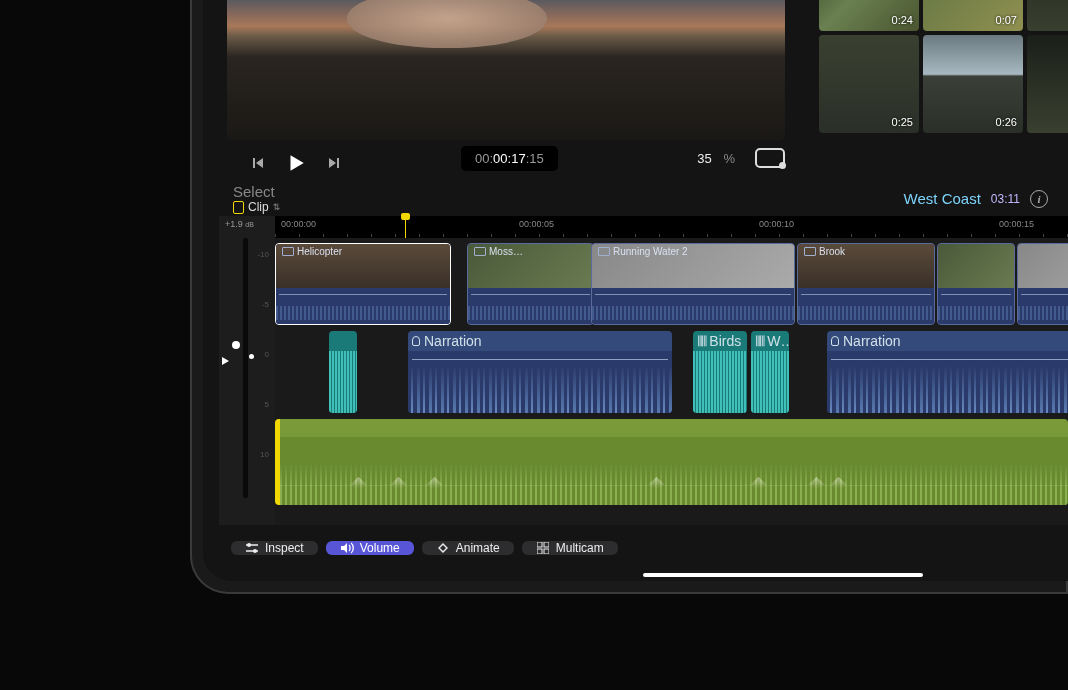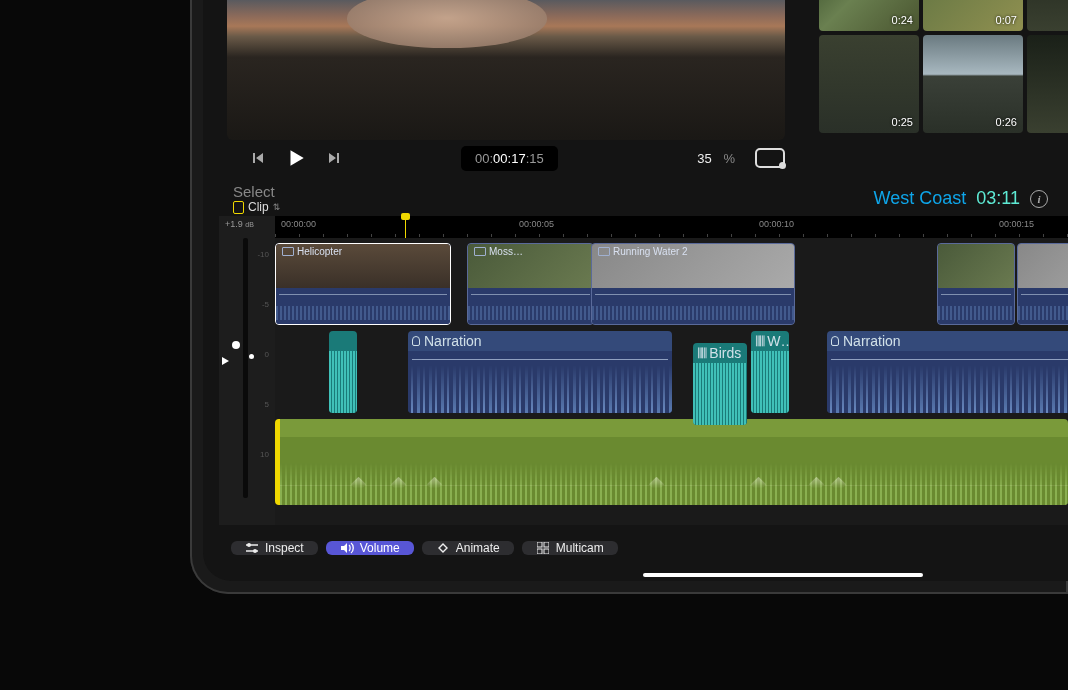--- a/index.html
+++ b/index.html
@@ -2,21 +2,21 @@
 <html><head>
 <meta charset="utf-8">
 <style>
 *{margin:0;padding:0;box-sizing:border-box;font-family:-apple-system,Helvetica,Arial,sans-serif}
 body{background:#080808;width:1068px;height:690px;overflow:hidden;position:relative}
 .device{position:absolute;left:190px;top:-80px;right:0;bottom:96px;background:#1a1a1a;border-radius:38px 0 0 38px;padding:10px 0 12px 10px;box-shadow:inset 0 0 0 2px #3a3a3a}
 .screen{position:absolute;left:13px;top:13px;right:0;bottom:13px;background:#141414;border-radius:28px 0 0 28px;overflow:hidden}
 .top{position:absolute;left:16px;right:0;top:0;height:249px}
 .preview{position:absolute;left:8px;top:0;width:558px;height:207px;background:linear-gradient(#2a3940 0%,#4a5560 30%,#8b6a5a 40%,#a87858 45%,#6a5a48 50%,#2a2520 60%,#1a1815 100%);border-radius:6px}
 .lake{position:absolute;left:120px;top:55px;width:200px;height:60px;background:radial-gradient(ellipse,#c8a890,#8a7060);border-radius:50% 50% 48% 48%;opacity:.9}
-.transport{position:absolute;left:0;top:210px;height:40px;width:586px;display:flex;}
+.transport{position:absolute;left:0;top:210px;height:40px;width:586px;display:flex;align-items:center}
 .tbtn{width:30px;height:30px;display:flex;align-items:center;justify-content:center;cursor:pointer;color:#aaa}
 .timecode{position:absolute;left:242px;top:3px;background:#000;border-radius:5px;padding:6px 14px;font:500 13px/1 monospace;color:#999}
 .timecode b{color:#fff;font-weight:500}
 .zoompct{position:absolute;right:70px;top:8px;color:#ccc;font-size:13px}
 .zoompct span{color:#888;margin-left:8px}
 .dispbtn{position:absolute;right:20px;top:5px;width:30px;height:20px;border:2px solid #ddd;border-radius:5px}
 .dispbtn::after{content:'';position:absolute;right:-3px;bottom:-3px;width:7px;height:7px;background:#ddd;border-radius:50%}
 .lib{position:absolute;left:600px;top:0;right:0;height:252px}
 .thumb{position:absolute;height:98px;border-radius:4px;overflow:hidden}
 .thumb .dur{position:absolute;right:6px;bottom:5px;color:#fff;font-size:11px;text-shadow:0 0 3px #000}
@@ -24,22 +24,22 @@
 .tg2{background:linear-gradient(135deg,#5a7040,#909050)}
 .tg3{background:linear-gradient(#3a4030,#2a3028)}
 .tg4{background:linear-gradient(#6a7a80,#a8b8c0 40%,#3a4038 42%,#2a3028)}
 .tg5{background:linear-gradient(#1a2018,#3a4030)}
 .mid{position:absolute;left:16px;right:0;top:249px;height:33px;display:flex;align-items:center}
 .selclip{margin-left:14px}
 .selclip .lbl{font-size:15px;color:#888}
 .selclip .val{font-size:12px;color:#ddd;display:flex;align-items:center;gap:4px}
 .clipico{width:11px;height:13px;border:1.5px solid #f0d800;border-radius:2px}
 .projinfo{position:absolute;right:20px;display:flex;align-items:center;gap:10px}
-.projname{color:#0ea5e9;font-size:18px;font-weight:500}
-.projdur{color:#5eead4;font-size:18px}
+.projname{color:#7dd3fc;font-size:15px;font-weight:500}
+.projdur{color:#c4b5fd;font-size:12px}
 .infobtn{width:18px;height:18px;border:1.5px solid #aaa;border-radius:50%;color:#aaa;font:italic 600 11px/16px Georgia;text-align:center}
 .tl{position:absolute;left:16px;right:0;top:283px;bottom:56px;background:#1a1a1a}
 .meter{position:absolute;left:0;top:0;width:56px;height:100%;background:#1d1d1d}
 .meterdb{font-size:9px;color:#999;padding:3px 6px}
 .metertick{position:absolute;right:6px;font-size:8px;color:#555}
 .meterbar{position:absolute;left:24px;top:22px;width:5px;height:260px;background:#0a0a0a;border-radius:2px}
 .meterhandle{position:absolute;left:13px;width:8px;height:8px;background:#fff;border-radius:50%}
 .meterplay{position:absolute;left:3px;width:0;height:0;border-left:7px solid #fff;border-top:4px solid transparent;border-bottom:4px solid transparent}
 .ruler{position:absolute;left:56px;right:0;top:0;height:22px;background:#000000;font-size:9px;color:#888}
 .rulertick{position:absolute;top:3px}
@@ -191,20 +191,25 @@
           <div class="vclip" style="left: 192px; width: 127px;">
             <div class="vthumb t2"></div>
             <div class="vlabel">Moss…</div>
             <div class="vwave"></div>
           </div>
           <div class="vclip" style="left: 316px; width: 204px;">
             <div class="vthumb t3"></div>
             <div class="vlabel">Running Water 2</div>
             <div class="vwave"></div>
           </div>
+          <div class="vclip" style="left: 522px; width: 138px;">
+            <div class="vthumb t1"></div>
+            <div class="vlabel">Brook</div>
+            <div class="vwave"></div>
+          </div>
           <div class="vclip" style="left: 662px; width: 78px;">
             <div class="vthumb t2"></div>
             <div class="vwave"></div>
           </div>
           <div class="vclip" style="left: 742px; width: 120px;">
             <div class="vthumb t3"></div>
             <div class="vwave"></div>
           </div>
           <div class="aclip teal" style="left: 54px; width: 28px;">
             <div class="ahead">
@@ -212,21 +217,21 @@
             </div>
             <div class="awave"></div>
           </div>
           <div class="aclip narr narr" style="left: 133px; width: 264px;">
             <div class="ahead">
               <span class="micico"></span>
               <span>Narration</span>
             </div>
             <div class="awave"></div>
           </div>
-          <div class="aclip teal" style="left: 418px; width: 54px; margin-top: 12px;">
+          <div class="aclip teal" style="left: 418px; width: 54px;">
             <div class="ahead">
               <span class="wvico"></span>
               <span>Birds</span>
             </div>
             <div class="awave"></div>
           </div>
           <div class="aclip teal" style="left: 476px; width: 38px;">
             <div class="ahead">
               <span class="wvico"></span>
               <span>W…</span>

